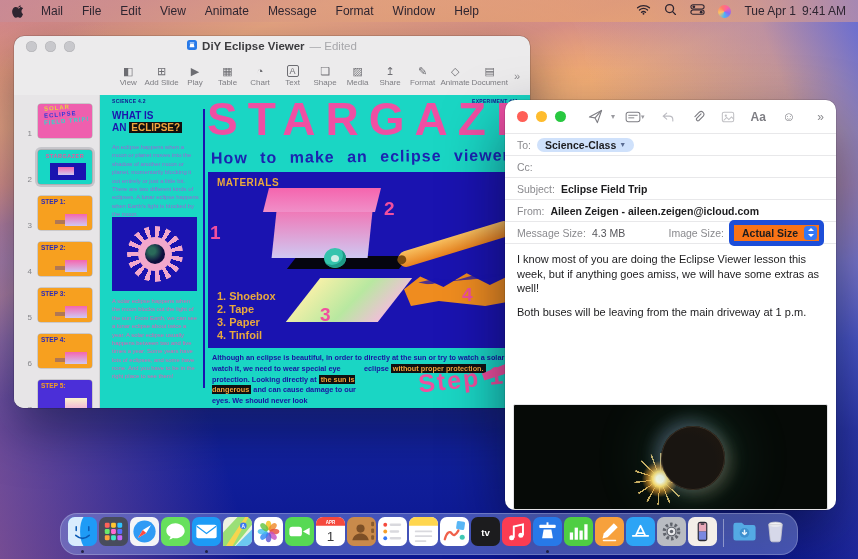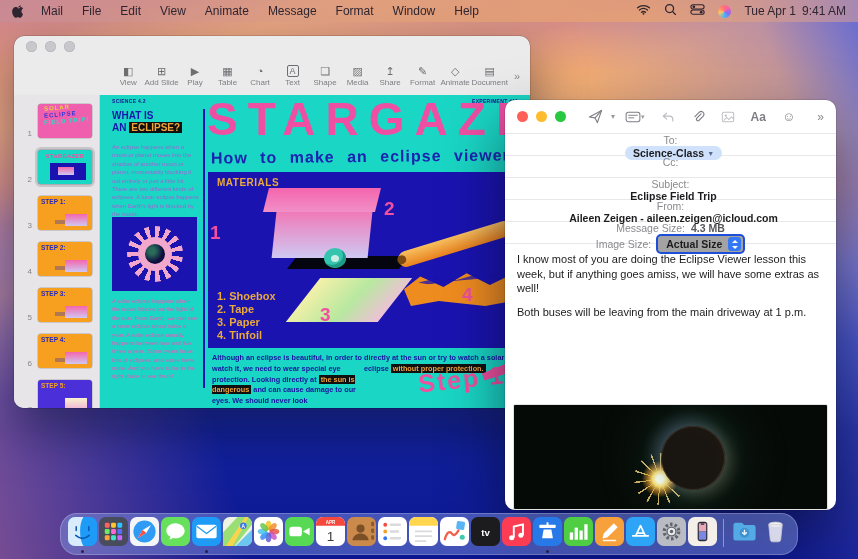--- a/index.html
+++ b/index.html
@@ -101,31 +101,31 @@
   .lights.active .l-yellow{background:#febc2e;}
   .lights.active .l-green{background:#28c840;}
   .lights.active{margin-left:0;}
   .ml-icons{display:flex;align-items:center;flex:1;margin-left:14px;gap:0;}
   .ml-ic{display:flex;align-items:center;justify-content:center;margin:0 8px;color:#7e7e84;cursor:default;}
   .ml-ic.small-chev{font-size:8px;margin:0 2px 0 0;color:#9a9aa0;}
   .ml-ic.aa{font-size:12px;font-weight:600;color:#7e7e84;}
   .ml-ic.smiley{font-size:13px;}
   .ml-ic.more{margin-left:auto;margin-right:0;font-size:12px;color:#8a8a8e;}
   .ml-fields{font-size:10.5px;}
-  .ml-row{display:flex;align-items:center;height:21px;padding:0 12px;border-top:1px solid #e8e8ea;color:#8a8a8e;flex-direction:column;}
+  .ml-row{display:flex;align-items:center;height:21px;padding:0 12px;border-top:1px solid #e8e8ea;color:#8a8a8e;}
   .ml-row .val{color:#1c1c1e;font-weight:700;margin-left:6px;}
-  .ml-row .val.plain{font-weight:700;color:#55555a;}
+  .ml-row .val.plain{font-weight:400;color:#55555a;}
   .to-token{display:inline-flex;align-items:center;gap:3px;background:#cfe1fb;border-radius:10px;padding:1px 8px;margin-left:6px;
     color:#1c1c1e;font-weight:700;}
   .to-token .chev{font-size:7px;color:#5a6b90;}
   .ml-row.size-row{justify-content:space-between;}
   .size-left{display:flex;align-items:center;}
   .size-right{display:flex;align-items:center;gap:5px;}
-  .popup{display:inline-flex;align-items:center;gap:6px;border:2px solid #1d4ed8;border-radius:5px;padding:1px 2px 1px 8px;
-    color:#1c1c1e;font-weight:600;background:#a3a3a3;}
+  .popup{display:inline-flex;align-items:center;gap:6px;border:5px solid #1d4ed8;border-radius:5px;padding:1px 2px 1px 8px;
+    color:#1c1c1e;font-weight:600;background:#f97316;}
   .stepper{width:13px;height:14px;border-radius:3.5px;background:#3478f6;position:relative;}
   .stepper::before,.stepper::after{content:"";position:absolute;left:3.5px;border-left:3px solid transparent;border-right:3px solid transparent;}
   .stepper::before{top:2.5px;border-bottom:3.5px solid #fff;}
   .stepper::after{bottom:2.5px;border-top:3.5px solid #fff;}
   .ml-body{padding:8px 12px 2px;font-size:11px;color:#1c1c1e;line-height:1.32;border-top:1px solid #e8e8ea;height:148px;overflow:hidden;}
   .ml-body p{margin:0 0 9px;}
   .ml-attach{margin:2px 8px 8px;height:104px;background:#060a07;border:1px solid #e3e3e6;border-radius:2px;position:relative;overflow:hidden;}
   .moon{position:absolute;left:57%;top:50%;width:62px;height:62px;margin:-31px 0 0 -31px;border-radius:50%;
     background:radial-gradient(circle at 40% 60%,#191511 55%,#221910 100%);
     box-shadow:0 0 20px 5px rgba(130,235,185,.22),0 0 55px 18px rgba(90,200,160,.12),
@@ -177,20 +177,29 @@
       </span>
     </div>
   </div>
 
   <div id="kn-window">
     <div class="kn-titlebar">
       <div class="lights inactive">
         <span class="light"></span>
         <span class="light"></span>
         <span class="light"></span>
+      </div>
+      <div class="kn-title">
+        <span><svg width="10" height="10" viewBox="0 0 10 10">
+              <rect width="10" height="10" rx="2.5" fill="#2779e8"></rect>
+              <path d="M3.2 4h3.6l.6 3.2H2.6z" fill="#fff"></path>
+              <rect x="2.6" y="2.4" width="4.8" height="1.1" rx=".4" fill="#fff"></rect>
+            </svg></span>
+        <b>DiY Eclipse Viewer</b>
+        <span class="edited">— Edited</span>
       </div>
     </div>
     <div class="kn-toolbar" id="kn-toolbar">
         <div class="kn-tb-item">
           <span class="kn-tb-icon">◧</span>
           <span class="kn-tb-label">View</span>
         </div>
         <div class="kn-tb-item">
           <span class="kn-tb-icon">⊞</span>
           <span class="kn-tb-label">Add Slide</span>

